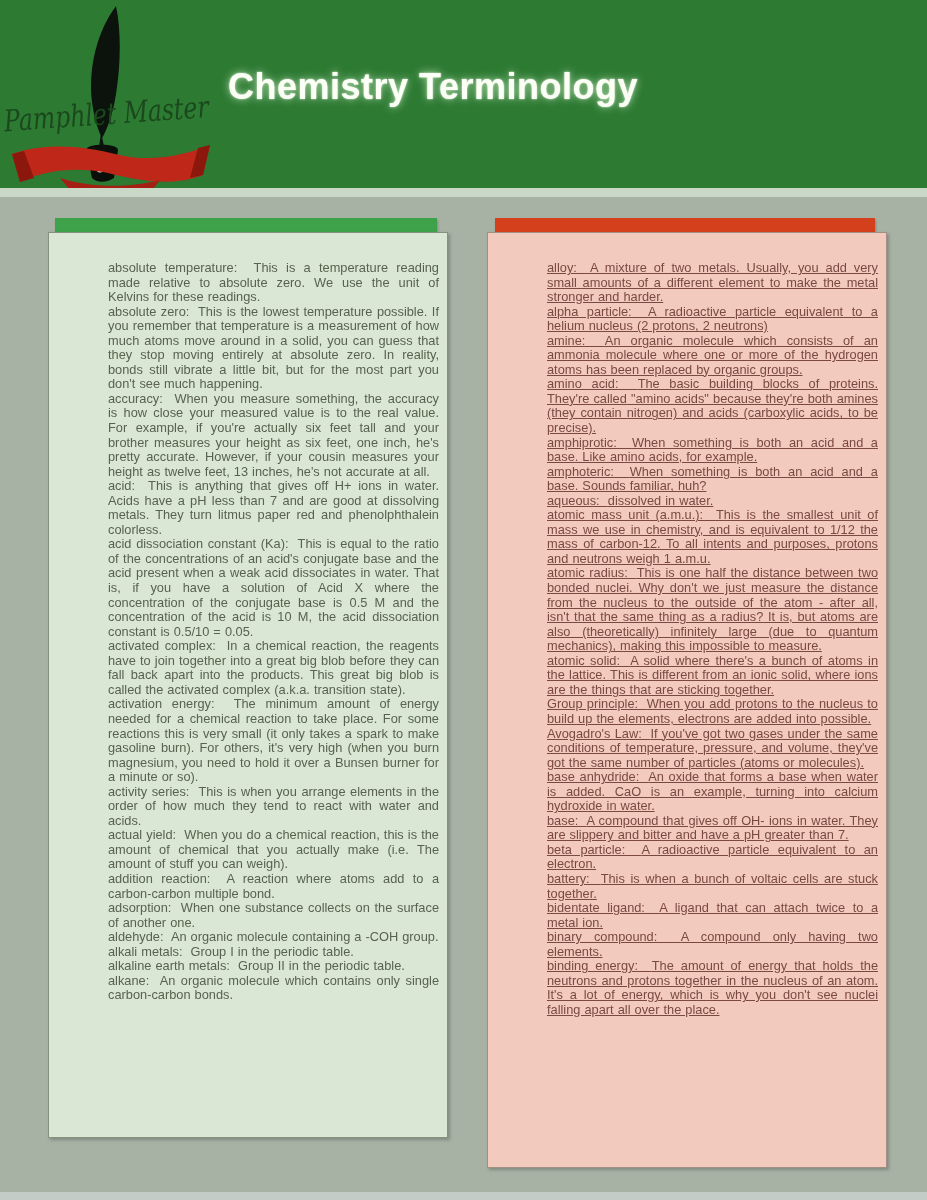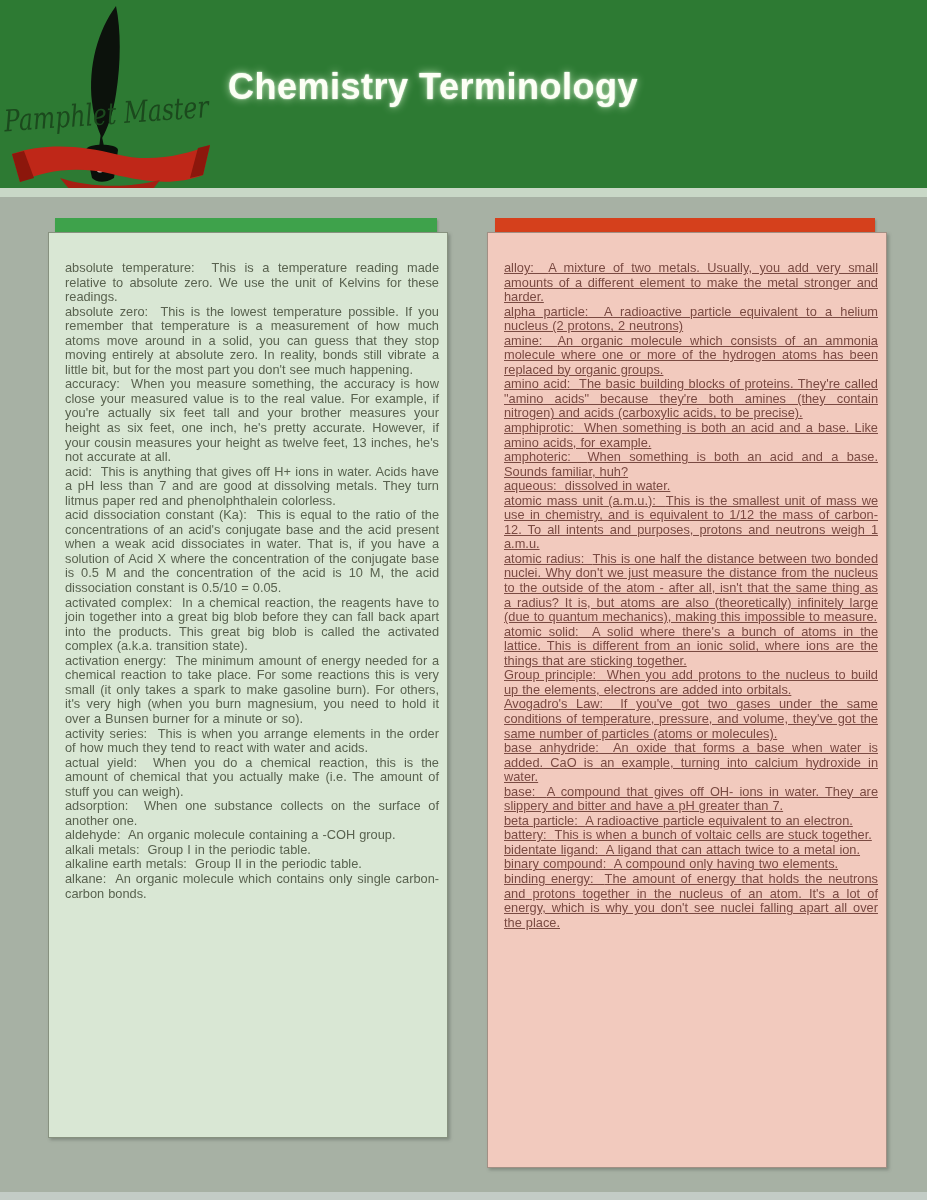--- a/index.html
+++ b/index.html
@@ -23,21 +23,21 @@
   .panel{
     position:absolute;top:232px;width:400px;
     border:1px solid #87917f;box-shadow:2px 2px 3px rgba(60,70,60,.35);
     box-sizing:border-box;
   }
   .panel-left{left:48px;height:906px;}
   .panel-right{left:487px;height:936px;border-color:#a18f84;}
   .panel-bar{position:absolute;top:218px;height:37px;box-shadow:1px 2px 2px rgba(40,60,40,.3);}
   .bar-left{left:55px;width:382px;}
   .bar-right{left:495px;width:380px;}
-  .entries{padding:28px 8px 0 16px;}
+  .entries{padding:28px 8px 0 16px;margin-left:43px;}
   .entry{
     margin:0;font-size:12.8px;line-height:14.55px;text-align:justify;
     word-spacing:.5px;
   }
   .panel-left .entry{color:#59624f;}
   .panel-right .entry{color:#7a4a42;text-decoration:underline;}
   .term{white-space:pre-wrap;}
   .bottom-strip{position:absolute;left:0;bottom:0;width:927px;height:8px;background:#c3ccc6;}
 </style>
 </head>
@@ -76,41 +76,42 @@
     <div class="entries">
         <p class="entry"><span class="term">absolute temperature:  </span><span>This is a temperature reading made relative to absolute zero.  We use the unit of Kelvins for these readings.</span></p>
         <p class="entry"><span class="term">absolute zero:  </span><span>This is the lowest temperature possible. If you remember that temperature is a measurement of how much atoms move around in a solid, you can guess that they stop moving entirely at absolute zero.  In reality, bonds still vibrate a little bit, but for the most part you don't see much happening.</span></p>
         <p class="entry"><span class="term">accuracy:  </span><span>When you measure something, the accuracy is how close your measured value is to the real value.  For example, if you're actually six feet tall and your brother measures your height as six feet, one inch, he's pretty accurate.  However, if your cousin measures your height as twelve feet, 13 inches, he's not accurate at all.</span></p>
         <p class="entry"><span class="term">acid:  </span><span>This is anything that gives off H+ ions in water.  Acids have a pH less than 7 and are good at dissolving metals. They turn litmus paper red and phenolphthalein colorless.</span></p>
         <p class="entry"><span class="term">acid dissociation constant (Ka):  </span><span>This is equal to the ratio of the concentrations of an acid's conjugate base and the acid present when a weak acid dissociates in water.  That is, if you have a solution of Acid X where the concentration of the conjugate base is 0.5 M and the concentration of the acid is 10 M, the acid dissociation constant is 0.5/10 = 0.05.</span></p>
         <p class="entry"><span class="term">activated complex:  </span><span>In a chemical reaction, the reagents have to join together into a great big blob before they can fall back apart into the products.  This great big blob is called the activated complex (a.k.a. transition state).</span></p>
         <p class="entry"><span class="term">activation energy:  </span><span>The minimum amount of energy needed for a chemical reaction to take place.  For some reactions this is very small (it only takes a spark to make gasoline burn).  For others, it's very high (when you burn magnesium, you need to hold it over a Bunsen burner for a minute or so).</span></p>
         <p class="entry"><span class="term">activity series:  </span><span>This is when you arrange elements in the order of how much they tend to react with water and acids.</span></p>
         <p class="entry"><span class="term">actual yield:  </span><span>When you do a chemical reaction, this is the amount of chemical that you actually make (i.e. The amount of stuff you can weigh).</span></p>
+        <p class="entry"><span class="term">addition reaction:  </span><span>A reaction where atoms add to a carbon-carbon multiple bond.</span></p>
         <p class="entry"><span class="term">adsorption:  </span><span>When one substance collects on the surface of another one.</span></p>
         <p class="entry"><span class="term">aldehyde:  </span><span>An organic molecule containing a -COH group.</span></p>
         <p class="entry"><span class="term">alkali metals:  </span><span>Group I in the periodic table.</span></p>
         <p class="entry"><span class="term">alkaline earth metals:  </span><span>Group II in the periodic table.</span></p>
         <p class="entry"><span class="term">alkane:  </span><span>An organic molecule which contains only single carbon-carbon bonds.</span></p>
       </div>
   </div>
 
   <div class="panel panel-right" style="background-color: rgb(242, 202, 190);">
     <div class="entries">
         <p class="entry"><span class="term">alloy:  </span><span>A mixture of two metals.  Usually, you add very small amounts of a different element to make the metal stronger and harder.</span></p>
         <p class="entry"><span class="term">alpha particle:  </span><span>A radioactive particle equivalent to a helium nucleus (2 protons, 2 neutrons)</span></p>
         <p class="entry"><span class="term">amine:  </span><span>An organic molecule which consists of an ammonia molecule where one or more of the hydrogen atoms has been replaced by organic groups.</span></p>
         <p class="entry"><span class="term">amino acid:  </span><span>The basic building blocks of proteins.  They're called "amino acids" because they're both amines (they contain nitrogen) and acids (carboxylic acids, to be precise).</span></p>
         <p class="entry"><span class="term">amphiprotic:  </span><span>When something is both an acid and a base. Like amino acids, for example.</span></p>
         <p class="entry"><span class="term">amphoteric:  </span><span>When something is both an acid and a base. Sounds familiar, huh?</span></p>
         <p class="entry"><span class="term">aqueous:  </span><span>dissolved in water.</span></p>
         <p class="entry"><span class="term">atomic mass unit (a.m.u.):  </span><span>This is the smallest unit of mass we use in chemistry, and is equivalent to 1/12 the mass of carbon-12.  To all intents and purposes, protons and neutrons weigh 1 a.m.u.</span></p>
         <p class="entry"><span class="term">atomic radius:  </span><span>This is one half the distance between two bonded nuclei.  Why don't we just measure the distance from the nucleus to the outside of the atom - after all, isn't that the same thing as a radius?  It is, but atoms are also (theoretically) infinitely large (due to quantum mechanics), making this impossible to measure.</span></p>
         <p class="entry"><span class="term">atomic solid:  </span><span>A solid where there's a bunch of atoms in the lattice.  This is different from an ionic solid, where ions are the things that are sticking together.</span></p>
-        <p class="entry"><span class="term">Group principle:  </span><span>When you add protons to the nucleus to build up the elements, electrons are added into orbitals.</span></p>
+        <p class="entry"><span class="term">Group principle:  </span><span>When you add protons to the nucleus to build up the elements, electrons are added into possible.</span></p>
         <p class="entry"><span class="term">Avogadro's Law:  </span><span>If you've got two gases under the same conditions of temperature, pressure, and volume, they've got the same number of particles (atoms or molecules).</span></p>
         <p class="entry"><span class="term">base anhydride:  </span><span>An oxide that forms a base when water is added.  CaO is an example, turning into calcium hydroxide in water.</span></p>
         <p class="entry"><span class="term">base:  </span><span>A compound that gives off OH- ions in water.  They are slippery and bitter and have a pH greater than 7.</span></p>
         <p class="entry"><span class="term">beta particle:  </span><span>A radioactive particle equivalent to an electron.</span></p>
         <p class="entry"><span class="term">battery:  </span><span>This is when a bunch of voltaic cells are stuck together.</span></p>
         <p class="entry"><span class="term">bidentate ligand:  </span><span>A ligand that can attach twice to a metal ion.</span></p>
         <p class="entry"><span class="term">binary compound:  </span><span>A compound only having two elements.</span></p>
         <p class="entry"><span class="term">binding energy:  </span><span>The amount of energy that holds the neutrons and protons together in the nucleus of an atom. It's a lot of energy, which is why you don't see nuclei falling apart all over the place.</span></p>
       </div>
   </div>

